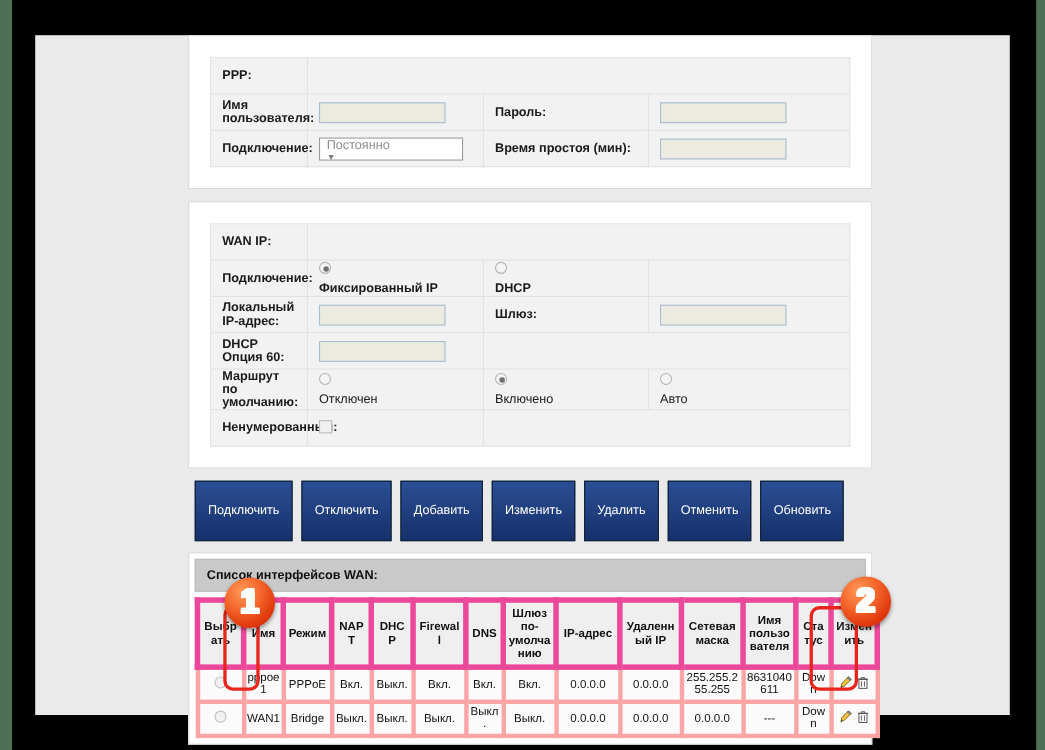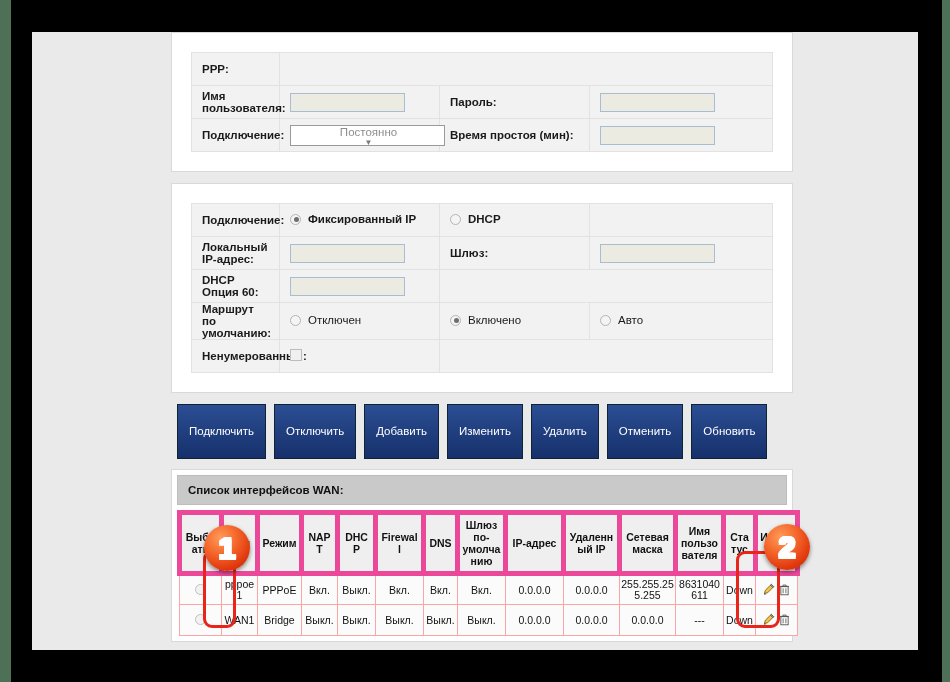--- a/index.html
+++ b/index.html
@@ -66,32 +66,32 @@
     width: 115px; height: 19px;
     background: #ecebe2;
     border: 1px solid #a8bdd1;
     outline: none;
     font-family: "Liberation Sans", sans-serif;
     font-size: 11px;
     padding: 0 3px;
   }
 
   .selbox {
-    display: inline-flex; align-items: center; justify-content: space-between;
-    width: 155px; height: 21px;
+    display: inline-flex; justify-content: space-between;
+    width: 131px; height: 21px;
     background: #ffffff;
     border: 1px solid #9a9a9a;
     font-size: 11.5px;
     color: #8d8d8d;
     padding: 0 4px 0 6px;
     flex-direction: column;
   }
   .selbox .caret { font-size: 8px; color: #7a7a7a; }
 
-  .radio-wrap { display: inline-flex; align-items: center; gap: 7px; }
+  .radio-wrap { display: inline-flex; gap: 7px; flex-direction: column; }
   .radio {
     width: 11px; height: 11px; border-radius: 50%;
     border: 1px solid #b4b4b4; background: #f4f4f4;
     display: inline-block; position: relative; flex: none;
   }
   .radio.on::after {
     content: ""; position: absolute; left: 2.5px; top: 2.5px;
     width: 5px; height: 5px; border-radius: 50%; background: #6f6f6f;
   }
   .radio-lbl { font-size: 11.5px; font-weight: bold; color: #1a1a1a; }
@@ -146,21 +146,21 @@
     color: #111;
     padding: 4px 2px;
     height: 48px;
     vertical-align: middle;
     word-wrap: break-word;
     overflow-wrap: break-word;
     line-height: 12px;
   }
   table.grid td {
     background: #fbfbfb;
-    border: 1px solid #fca5a5;
+    border: 4px solid #fca5a5;
     font-size: 10.5px;
     color: #111;
     text-align: center;
     height: 31px;
     padding: 2px 1px;
     line-height: 11px;
     word-wrap: break-word;
     overflow-wrap: break-word;
   }
   .radio-sm {
@@ -250,20 +250,26 @@
 
       <div class="panel">
         <table class="form">
           <colgroup>
               <col style="width:88px">
               <col style="width:160px">
               <col style="width:150px">
               <col>
             </colgroup>
           <tbody>
+              <tr>
+            <td class="lbl">
+              <span class="sec-title">WAN IP:</span>
+            </td>
+            <td class="blank" colspan="3"></td>
+          </tr>
           <tr>
             <td class="lbl">Подключение:</td>
             <td class="val">
               <span class="radio-wrap">
                 <span class="radio on"></span>
                 <span class="radio-lbl">Фиксированный IP</span>
               </span>
             </td>
             <td class="val">
               <span class="radio-wrap">

